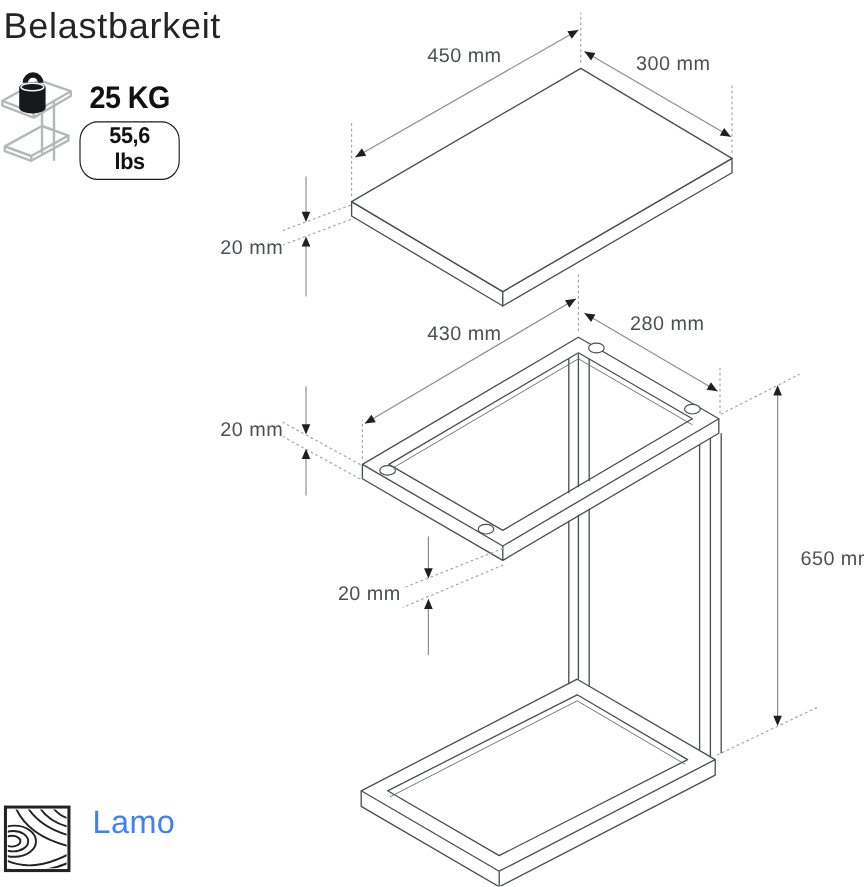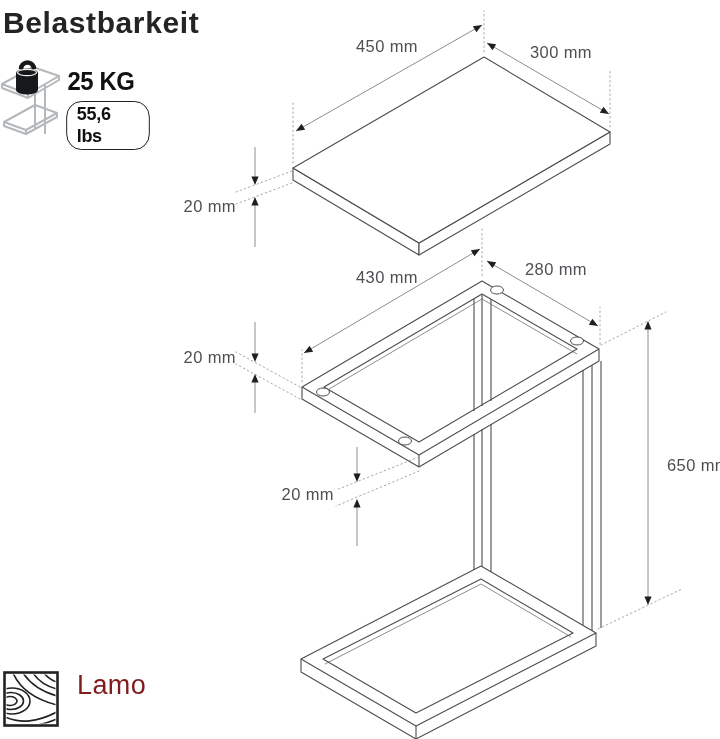--- a/index.html
+++ b/index.html
@@ -1,37 +1,37 @@
 <!DOCTYPE html>
 <html><head>
 <meta charset="utf-8">
 <style>
   html,body{margin:0;padding:0;background:#ffffff;}
   .canvas{position:relative;width:720px;height:739px;background:#fff;overflow:hidden;
           font-family:"Liberation Sans",sans-serif;}
   .title{position:absolute;left:3px;top:6px;font-size:30px;letter-spacing:.6px;
-         color:#242424;font-weight:700;}
+         color:#242424;font-weight:400;}
   .cap-icon{position:absolute;left:0px;top:56px;}
-  .cap-block{position:absolute;left:64px;top:66px;width:88px;}
+  .cap-block{position:absolute;left:64px;top:66px;width:88px;text-align:center;}
   .cap-kg{font-size:26px;font-weight:700;color:#111;letter-spacing:-.5px;
           transform:scaleX(.92);transform-origin:center;}
   .cap-pill{display:inline-block;margin-top:4px;border:1.8px solid #1c1c1c;border-radius:16px;
             padding:1px 10px 2px 10px;font-size:19px;font-weight:600;color:#111;letter-spacing:-.3px;
             transform:scaleX(.95);transform-origin:center;}
   .diagram{position:absolute;left:0;top:0;}
   .diagram text{font-family:"Liberation Sans",sans-serif;font-size:16.5px;fill:#4d5053;letter-spacing:.4px;}
   .obj{stroke:#4a4e51;stroke-width:1.1;fill:none;stroke-linejoin:round;}
   .objf{stroke:#4a4e51;stroke-width:1.1;fill:#ffffff;stroke-linejoin:round;}
   .thin{stroke:#6d7175;stroke-width:.8;fill:none;}
   .dim{stroke:#8a8e91;stroke-width:1;fill:none;}
   .dot{stroke:#a4a8ab;stroke-width:1;fill:none;stroke-dasharray:1.5 3;stroke-linecap:round;}
   .arr{fill:#1f1f1f;stroke:none;}
   .hole{stroke:#4a4e51;stroke-width:1;fill:#fff;}
   .brand{position:absolute;left:3px;top:671px;display:flex;align-items:flex-start;}
-  .brand-text{margin-left:18px;font-size:27px;line-height:26.5px;letter-spacing:.4px;color:#7f1d1d;margin-top:1px;}
+  .brand-text{margin-left:18px;font-size:27px;line-height:26.5px;letter-spacing:.4px;color:#3b82f6;margin-top:1px;}
 </style>
 </head>
 <body>
 
 <div class="canvas">
 
   <div class="title">Belastbarkeit</div>
 
   <svg class="cap-icon" width="62" height="98" viewBox="0 0 62 98">
     <g stroke="#b4b8bb" stroke-width="2" fill="none" stroke-linejoin="round">

